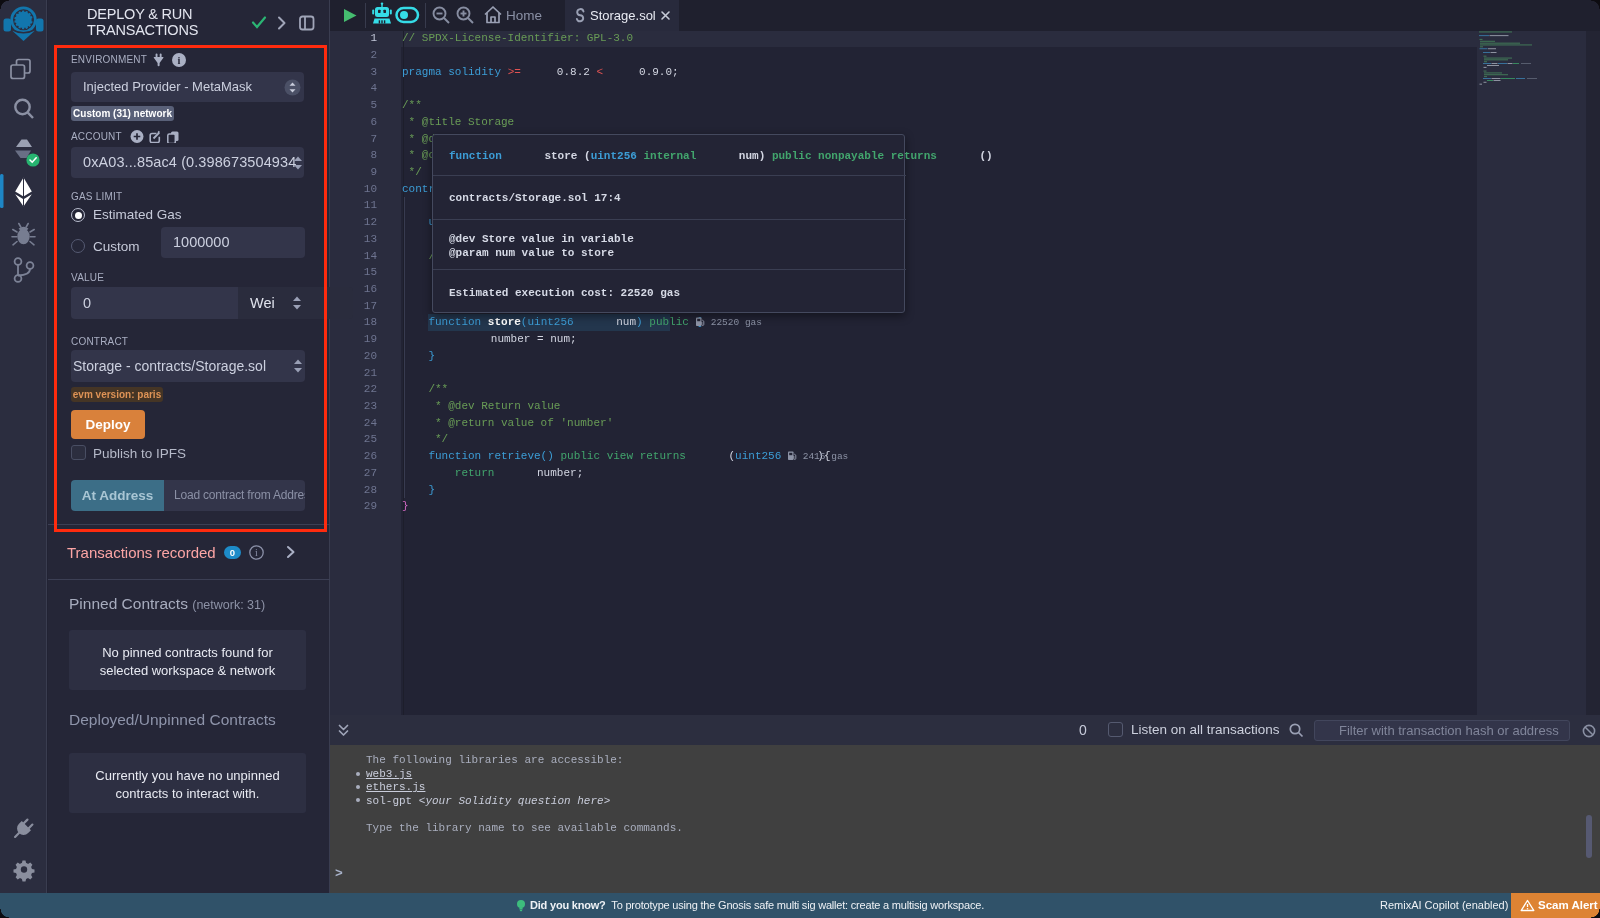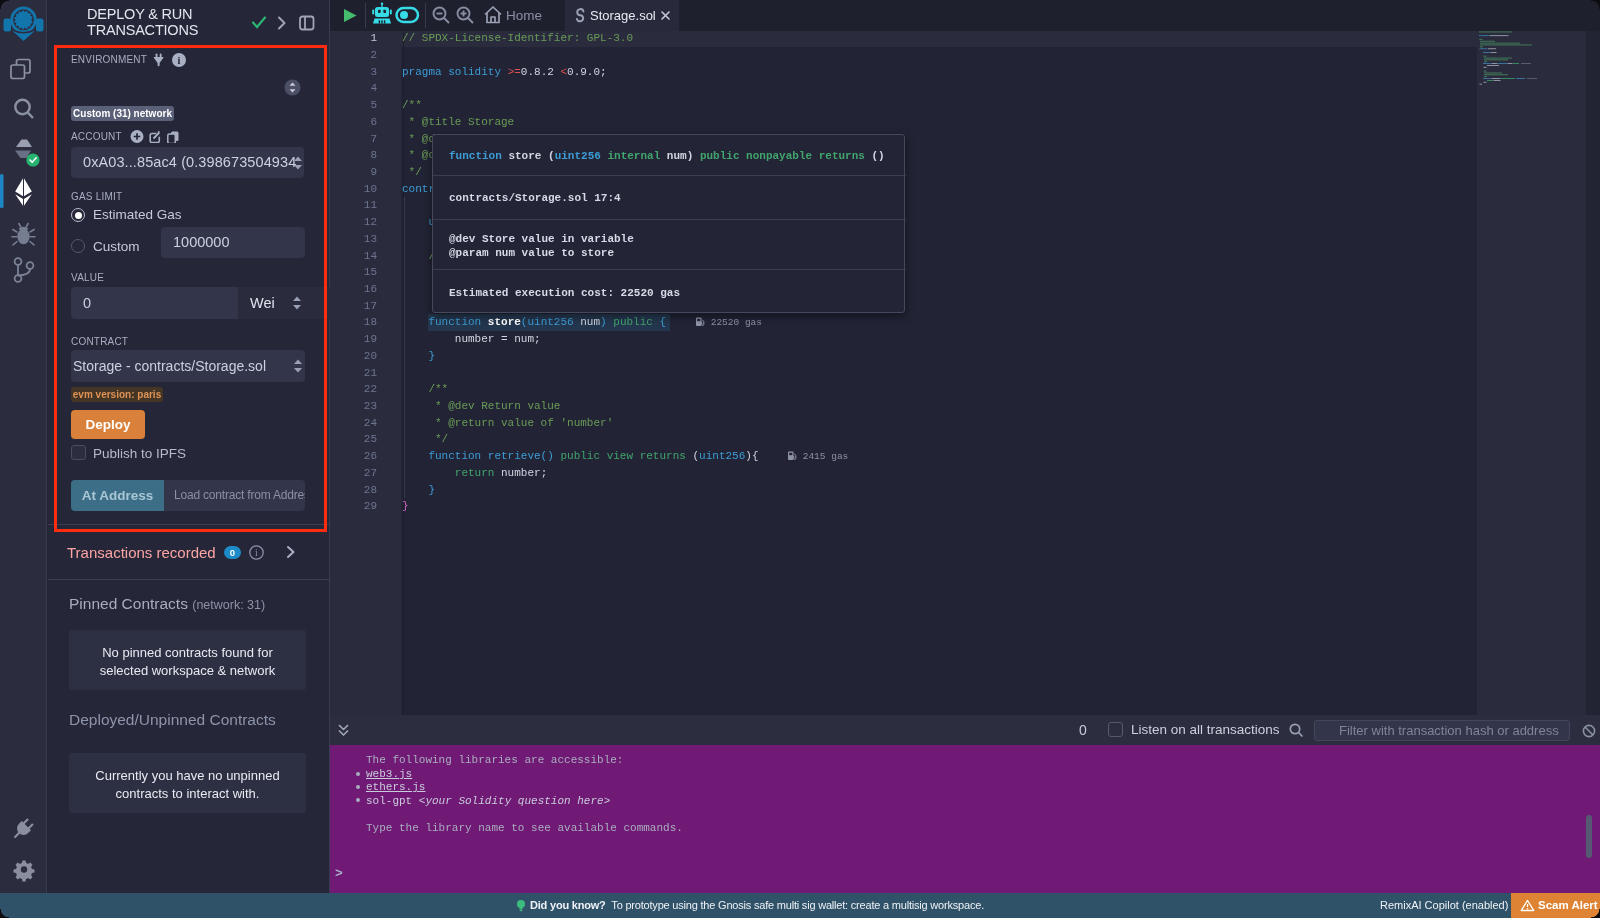--- a/index.html
+++ b/index.html
@@ -23,28 +23,28 @@
 #tabbar { position:absolute; left:330px; top:0; width:1270px; height:31px; background:#1f202e; }
 #editor { position:absolute; left:330px; top:31px; width:1270px; height:684px; background:#222334; }
 #gutter { position:absolute; left:0; top:0; width:71px; height:684px; background:#2a2c3e; }
 #minimapstrip { position:absolute; left:1147px; top:0; width:109px; height:684px; background:#2a2c3e; }
 #scrolltrack { position:absolute; left:1256px; top:0; width:14px; height:684px; background:#232433; }
 
 
 #lnums { position:absolute; left:0; top:-0.8px; width:47px; text-align:right; font-size:11px; line-height:16.72px; color:#6e7490; }
 #code { position:absolute; left:72px; top:-0.8px; font-size:11px; line-height:16.72px; color:#d3d6e2; }
 .c { color:#699c56; } .b { color:#3c9dd6; } .g { color:#42a56d; } .r { color:#e05252; }
-.w { color:#d3d6e2; } .w2 { color:#ffffff; font-weight:bold; } .mg { color:#cf68c1; }
+.w { color:#d3d6e2;margin-left:36px; } .w2 { color:#ffffff; font-weight:bold; } .mg { color:#cf68c1; }
 .gas { font-family:"Liberation Mono",monospace; font-size:9.5px; color:#8d93a6; height:14px; line-height:14px; }
 #tooltip { position:absolute; left:101.6px; top:103px; width:473px; height:179px; background:#232435; border:1px solid #44495e; border-radius:3px; box-shadow:0 3px 10px rgba(0,0,0,0.45); z-index:4; }
 .ttx { font-size:11px; font-weight:bold; color:#d6dae6; line-height:13.7px; white-space:pre; }
 
 
 #termhead { position:absolute; left:330px; top:715px; width:1270px; height:30px; background:#2c2e3f; }
-#termbody { position:absolute; left:330px; top:745px; width:1270px; height:148px; background:#701a75; }
+#termbody { position:absolute; left:330px; top:745px; width:1270px; height:148px; background:#404040; }
 
 
 #statusbar { position:absolute; left:0; top:893px; width:1600px; height:25px; background:#305269; }
 </style>
 </head>
 <body>
 <div id="app">
   <div id="editor">
     <div id="gutter"></div>
     <div id="minimapstrip"></div>
@@ -315,20 +315,21 @@
     <div class="lbl" style="left:23px;top:54px;">ENVIRONMENT</div>
     <svg class="abs" style="left:105px;top:53px;" width="40" height="14" viewBox="0 0 40 14">
       <g fill="#aab0c4">
         <rect x="2.6" y="0.5" width="1.9" height="4" rx="0.9"></rect>
         <rect x="6.7" y="0.5" width="1.9" height="4" rx="0.9"></rect>
         <path d="M1.2 4 h8.8 a0.5 0.5 0 0 1 0.4 0.8 L6.6 10 l0 2.2 a1 1 0 0 1 -2 0 L4.6 10 L0.8 4.8 a0.5 0.5 0 0 1 0.4 -0.8 z"></path>
       </g>
       <circle cx="26" cy="7" r="7" fill="#aab0c4"></circle>
       <text x="26" y="10.6" font-size="10.5" font-weight="bold" fill="#252637" text-anchor="middle" font-family="Liberation Serif,serif">i</text>
     </svg>
+    <div class="sel" style="left:23px;top:72px;width:233px;height:30px;line-height:30px;padding-left:12px;font-size:13px;">Injected Provider - MetaMask</div>
     <svg class="abs" style="left:236px;top:79px;" width="17" height="17" viewBox="0 0 17 17">
       <circle cx="8.5" cy="8.5" r="8" fill="#4b5066"></circle>
       <path d="M5.5 6.7 L8.5 3.6 L11.5 6.7 Z" fill="#c9cddc"></path>
       <path d="M5.5 10.3 L8.5 13.4 L11.5 10.3 Z" fill="#c9cddc"></path>
     </svg>
     <div class="abs" style="left:23px;top:106px;width:103px;height:15px;background:#596078;border-radius:3px;color:#fff;font-size:10px;font-weight:bold;text-align:center;line-height:15px;white-space:nowrap;">Custom (31) network</div>
 
     <div class="lbl" style="left:23px;top:131px;">ACCOUNT</div>
     <svg class="abs" style="left:82px;top:129px;" width="100" height="14" viewBox="0 0 100 14">
       <circle cx="7" cy="7.5" r="6.5" fill="#aab0c4"></circle>

